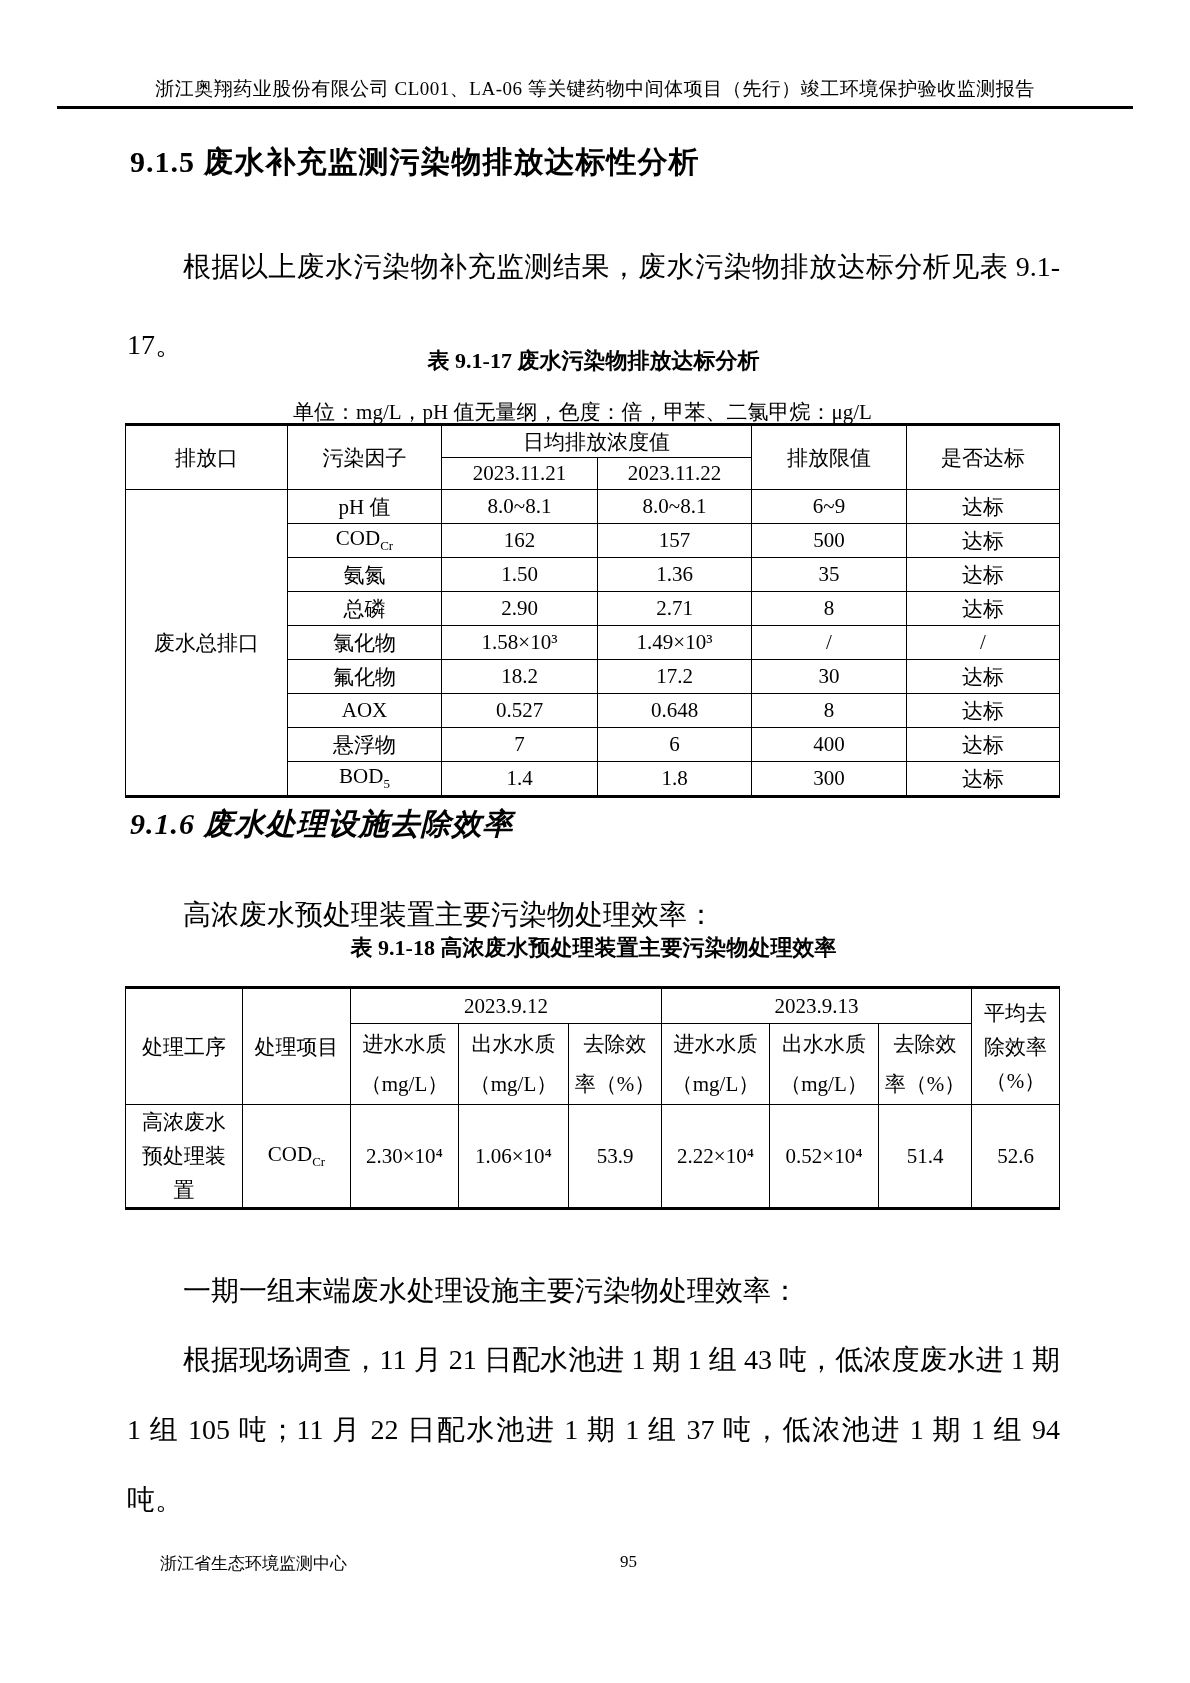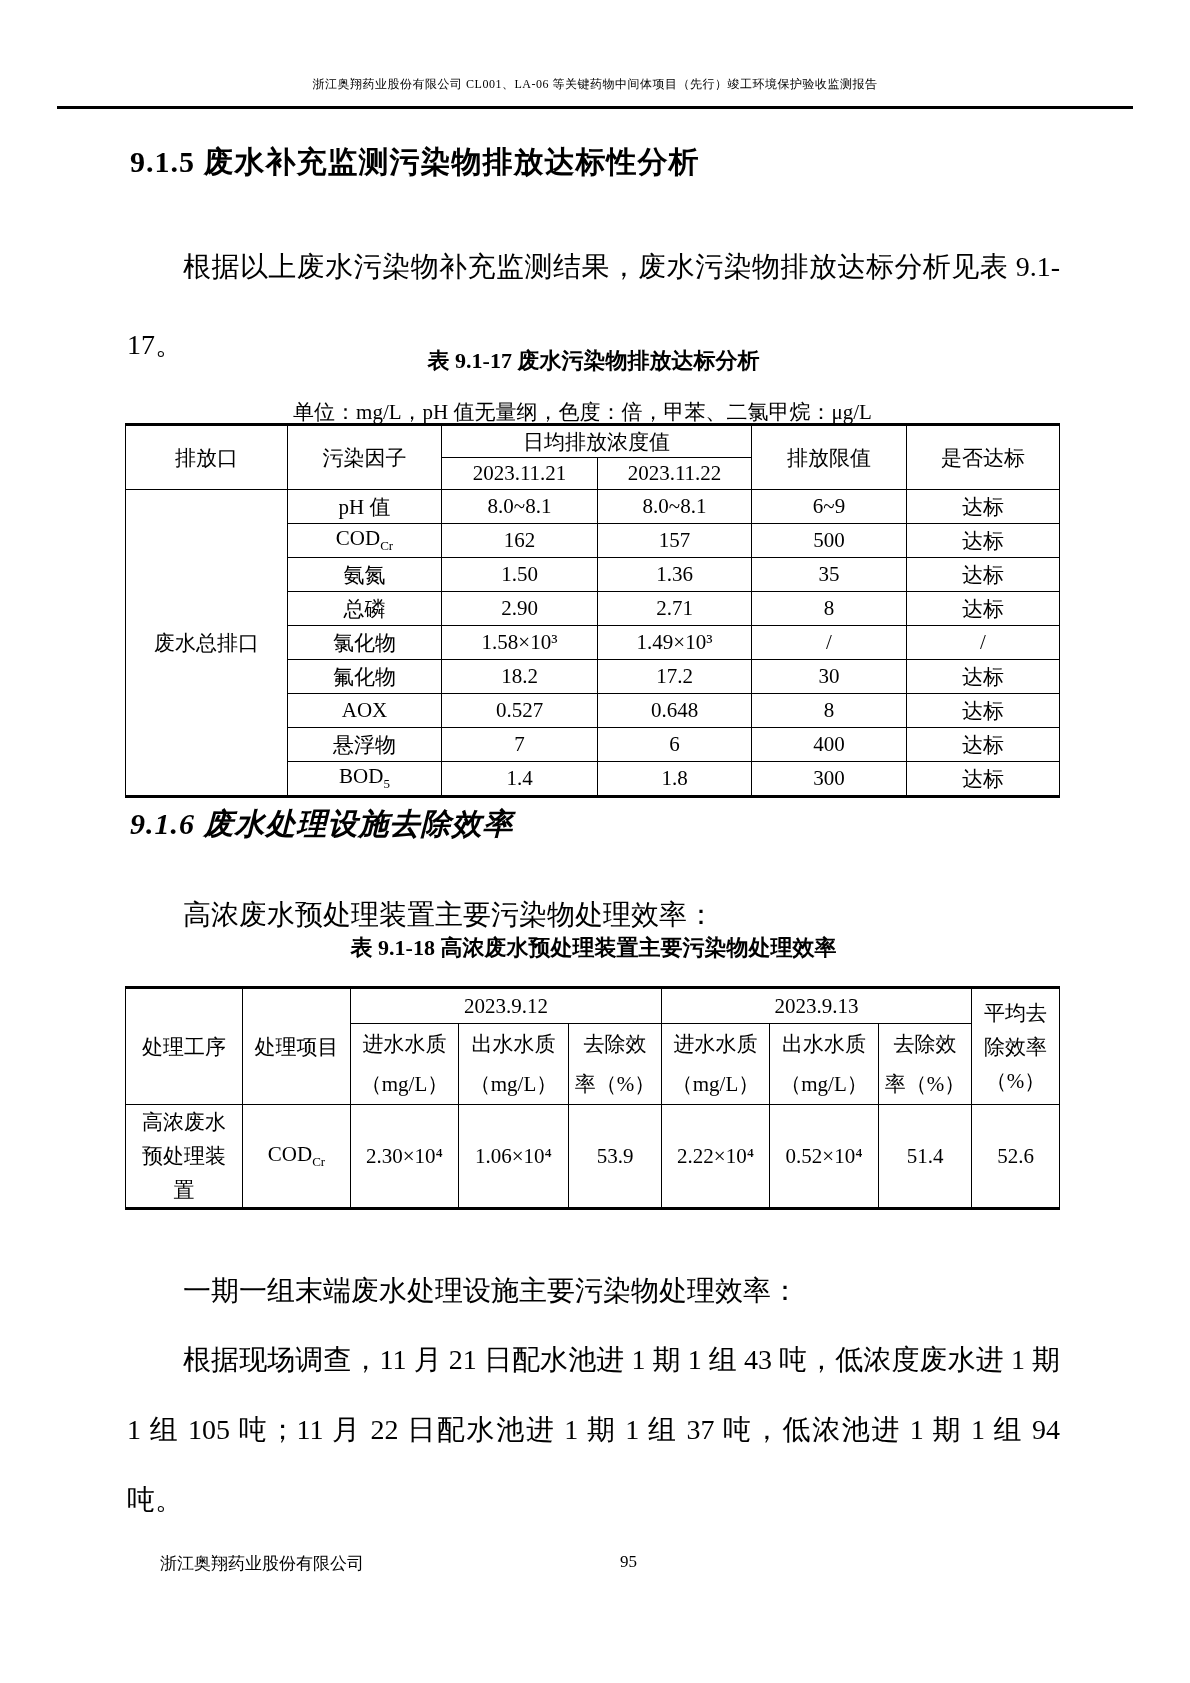--- a/index.html
+++ b/index.html
@@ -7,21 +7,21 @@
     position:relative;
     width:1190px;height:1683px;
     margin:0 auto;
     background:#ffffff;
     color:#000;
     font-family:"Liberation Serif","DejaVu Serif",serif;
     overflow:hidden;
   }
   .page-header-text{
     position:absolute;top:76px;left:57px;width:1076px;
-    text-align:center;font-size:12px;letter-spacing:0.5px;
+    text-align:center;font-size:19px;letter-spacing:0.5px;
   }
   .page-header-rule{
     position:absolute;top:106px;left:57px;width:1076px;
     border-top:3px solid #000;height:0;
   }
   .sec-heading{
     position:absolute;left:130px;
     font-size:30px;font-weight:bold;letter-spacing:1px;
     font-family:"Liberation Serif","DejaVu Serif",serif;
     white-space:nowrap;
@@ -234,17 +234,17 @@
         <td>52.6</td>
       </tr>
     </tbody>
   </table>
 
   <p class="para para-mid">一期一组末端废水处理设施主要污染物处理效率：</p>
 
   <p class="para para-detail">根据现场调查，11 月 21 日配水池进 1 期 1 组 43 吨，低浓度废水进 1 期 1 组 105 吨；11 月 22 日配水池进 1 期 1 组 37 吨，低浓池进 1 期 1 组 94 吨。</p>
 
   <div class="page-footer">
-    <span class="footer-org">浙江奥翔药业股份有限公司</span>
+    <span class="footer-org">浙江省生态环境监测中心</span>
     <span class="footer-page">95</span>
   </div>
 
 </div>
 
 </body></html>

